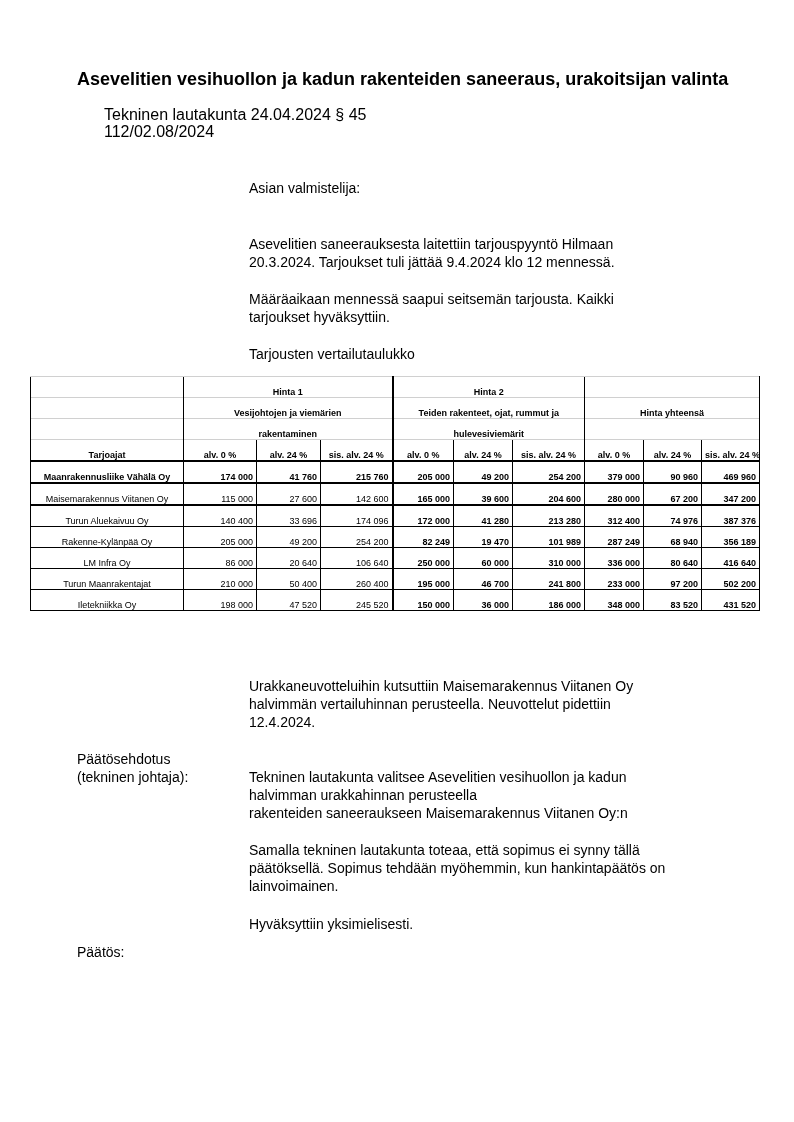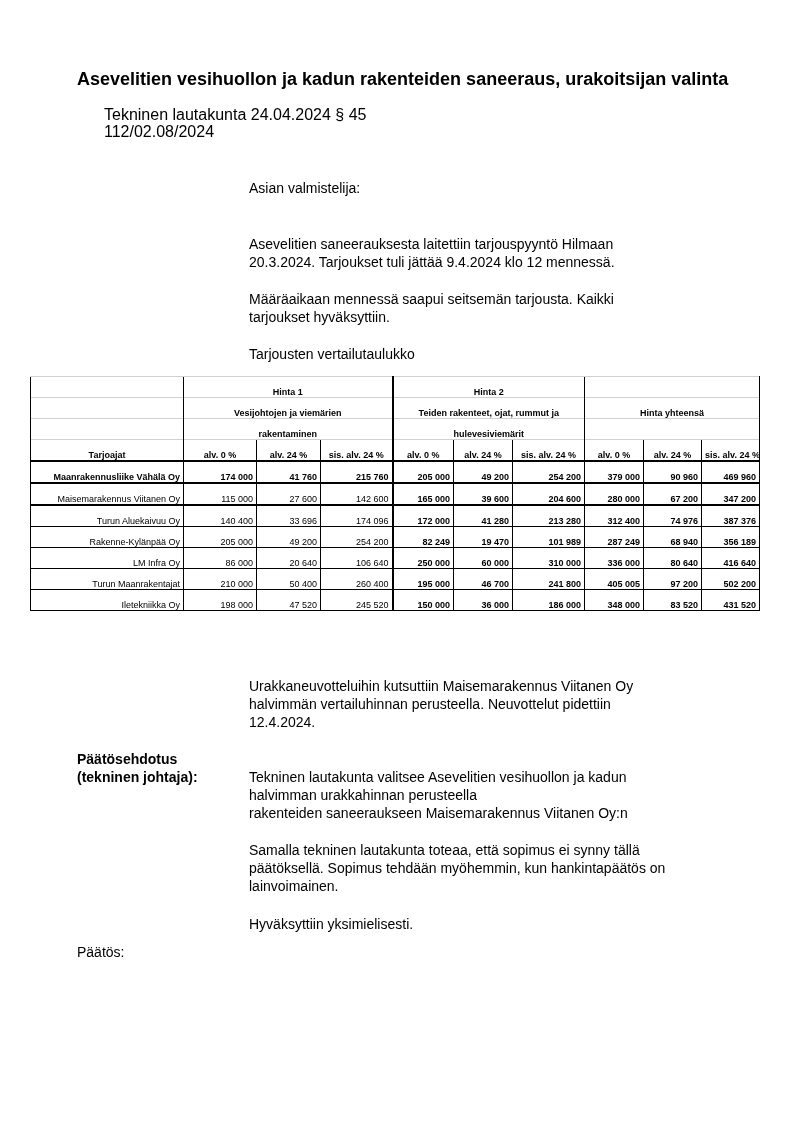--- a/index.html
+++ b/index.html
@@ -8,21 +8,21 @@
   .title { left: 77px; top: 69px; font-size: 18px; font-weight: bold; white-space: nowrap; }
   .meta { left: 77px; top: 106px; font-size: 16px; line-height: 17px; margin-left: 27px; }
   .para { left: 249px; font-size: 14px; line-height: 18px; width: 480px; }
   .label { left: 77px; font-size: 14px; line-height: 18px; }
   table.cmp { position: absolute; left: 30px; top: 376px; width: 729px; border-collapse: collapse; table-layout: fixed; font-size: 9px; }
   table.cmp td { padding: 0 3px; height: 20px; vertical-align: bottom; white-space: nowrap; overflow: hidden; }
   .hdr td { text-align: center; font-weight: bold; border-top: 1px solid #d0d0d0; height: 20px; vertical-align: middle; }
   .hdr td.blank { border-top: 1px solid #d0d0d0; }
   .colhdr td { font-weight: bold; text-align: center; border-bottom: 2px solid #000; }
   .row td { height: 26px; text-align: right; padding-bottom: 2px; border-bottom: 1px solid #000; }
-  .row td.name { text-align: right; }
+  .row td.name { text-align: center; }
   .row.bold td { font-weight: bold; }
   .b2 { font-weight: bold; }
   .vl { border-left: 1px solid #000; }
   .vl2 { border-left: 2px solid #000; }
   .vr { border-right: 1px solid #000; }
   .row.thick td { border-bottom: 2px solid #000; }
 </style>
 </head>
 <body>
 
@@ -153,21 +153,21 @@
     <td class="vl vr b2">416 640</td>
   </tr>
   <tr class="row">
     <td class="name vl">Turun Maanrakentajat</td>
     <td class="vl">210 000</td>
     <td class="vl">50 400</td>
     <td class="vl">260 400</td>
     <td class="vl2 b2">195 000</td>
     <td class="vl b2">46 700</td>
     <td class="vl b2">241 800</td>
-    <td class="vl b2">405 005</td>
+    <td class="vl b2">233 000</td>
     <td class="vl b2">97 200</td>
     <td class="vl vr b2">502 200</td>
   </tr>
   <tr class="row">
     <td class="name vl">Iletekniikka Oy</td>
     <td class="vl">198 000</td>
     <td class="vl">47 520</td>
     <td class="vl">245 520</td>
     <td class="vl2 b2">150 000</td>
     <td class="vl b2">36 000</td>
@@ -178,21 +178,21 @@
   </tr>
 </tbody>
   </table>
 
 <div class="abs para" style="top:677px;">
   <div>Urakkaneuvotteluihin  kutsuttiin Maisemarakennus Viitanen Oy</div>
   <div>halvimmän vertailuhinnan  perusteella. Neuvottelut pidettiin</div>
   <div>12.4.2024.</div>
 </div>
 
-<div class="abs label" style="top:750px;font-weight:bold;">
+<div class="abs label" style="top:750px;">
   <div>Päätösehdotus</div>
   <div>(tekninen johtaja):</div>
 </div>
 
 <div class="abs para" style="top:768px;">
   <div>Tekninen lautakunta valitsee Asevelitien vesihuollon ja kadun</div>
   <div>halvimman urakkahinnan  perusteella</div>
   <div>rakenteiden saneeraukseen Maisemarakennus  Viitanen Oy:n</div>
 </div>
 

